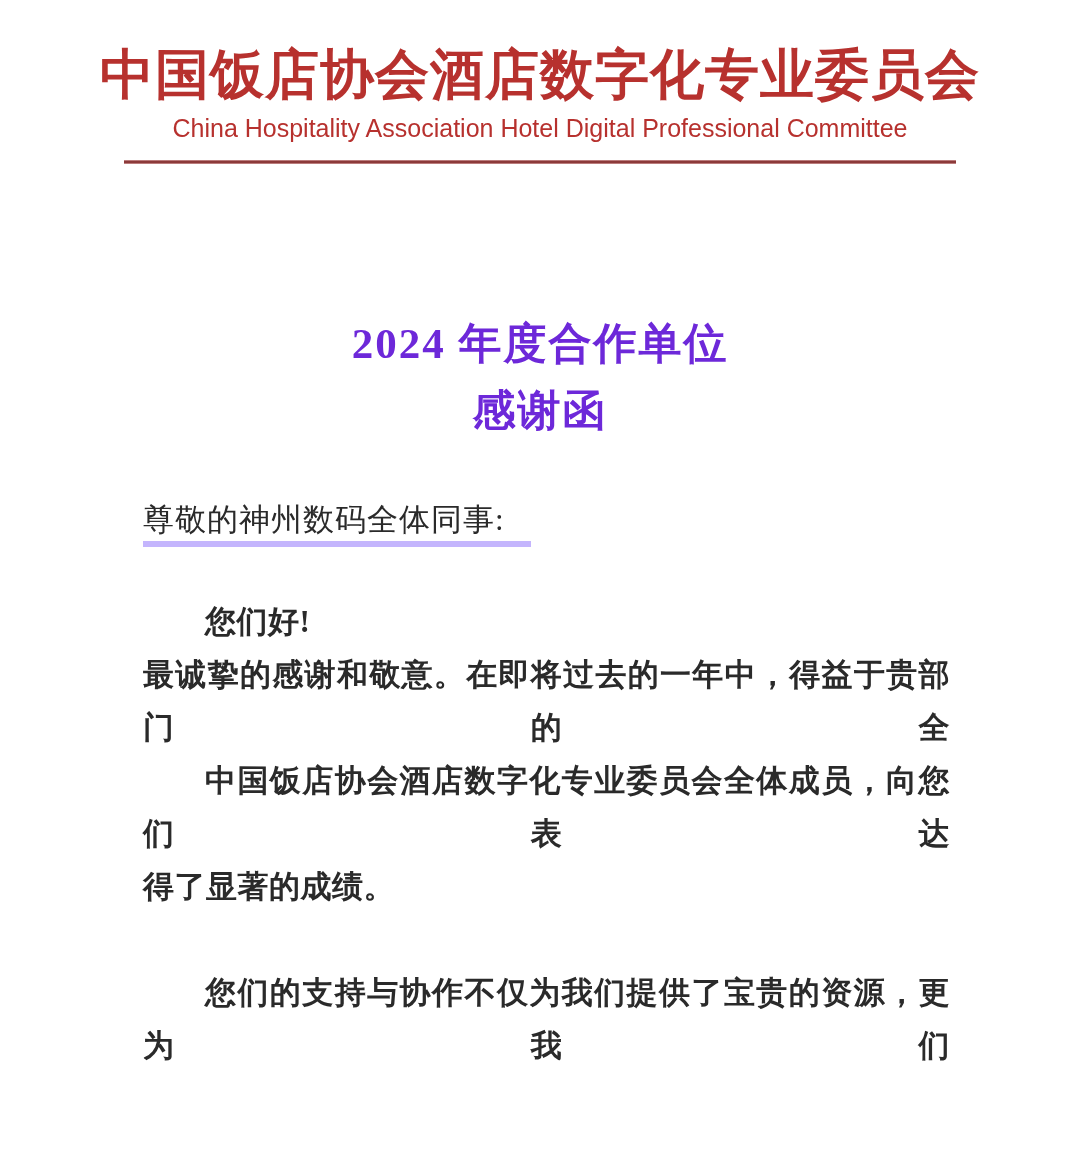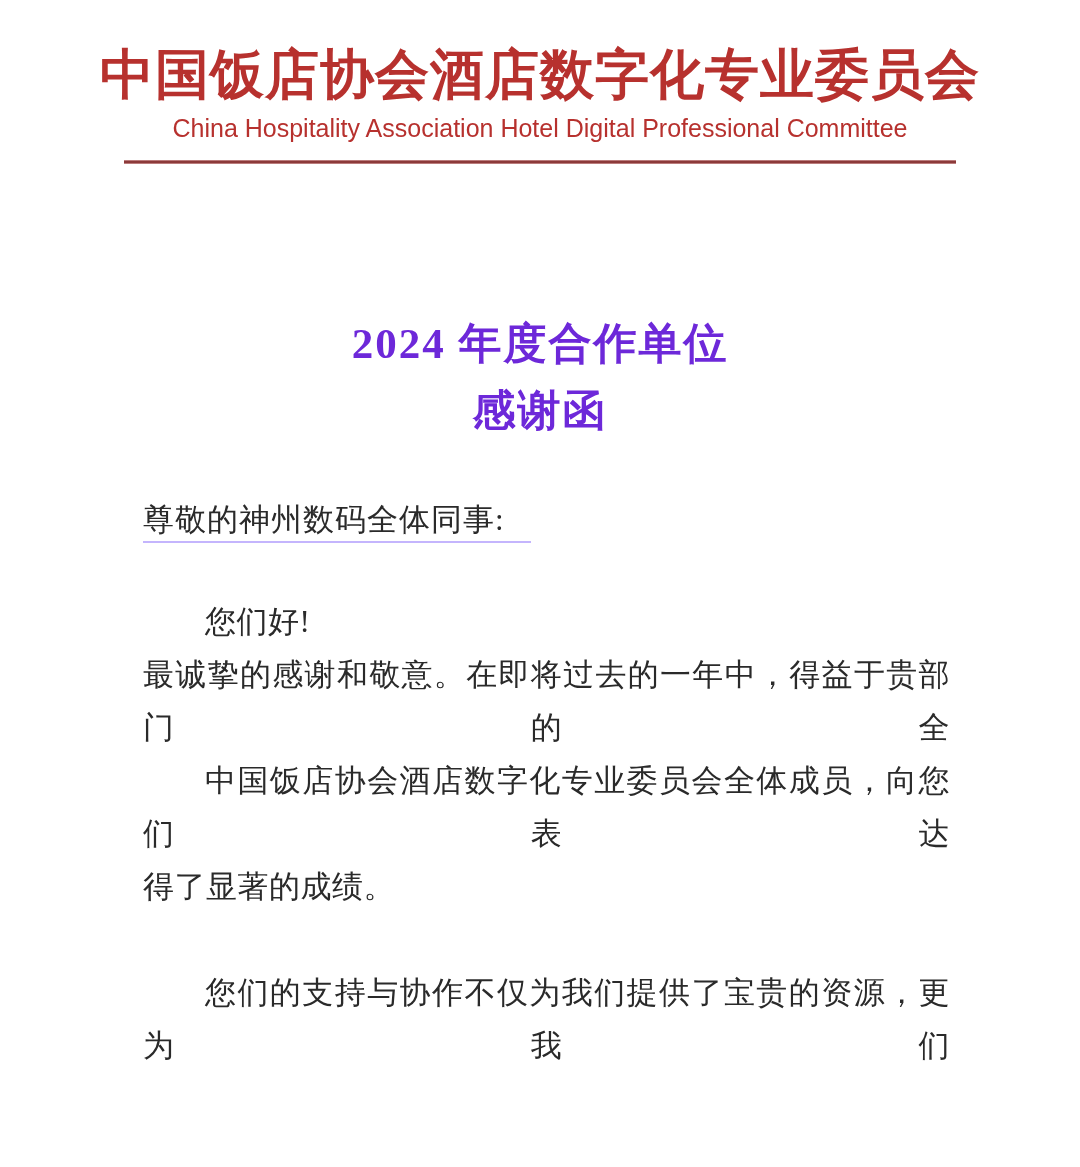--- a/index.html
+++ b/index.html
@@ -71,25 +71,25 @@
     padding-left: 143px;
     padding-right: 130px;
   }
   .salutation {
     margin-top: 54px;
     font-size: 31px;
     line-height: 44px;
     letter-spacing: 1px;
   }
   .salutation .u {
-    border-bottom: 2px solid #c4b5fd;
+    border-bottom: 6px solid #c4b5fd;
     padding-right: 26px;
     padding-bottom: 4px;
   }
-  .para { font-size: 31px; }
+  .para { font-size: 31px; font-weight: bold; }
   .para.gap-before { margin-top: 53px; }
   .bline {
     font-size: 31px;
     line-height: 53px;
     letter-spacing: 0.5px;
     text-align: left;
     white-space: nowrap;
   }
   .bline.just {
     white-space: normal;

